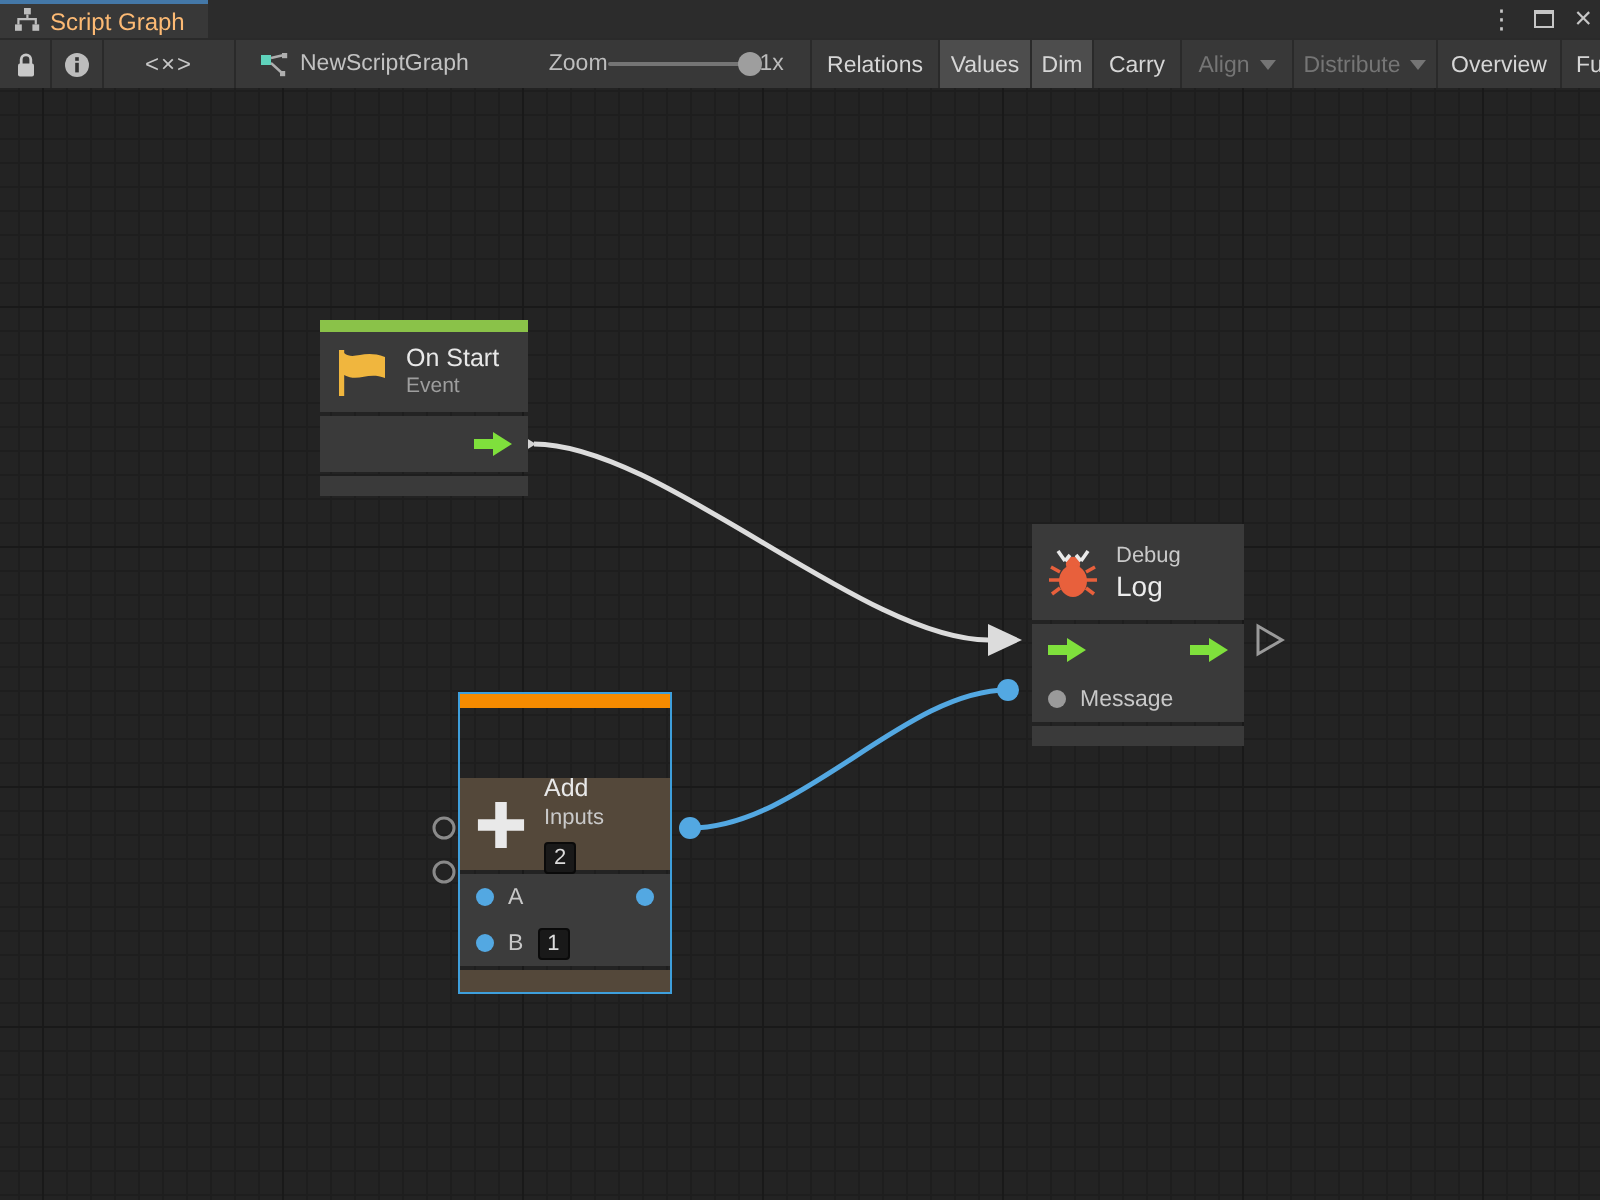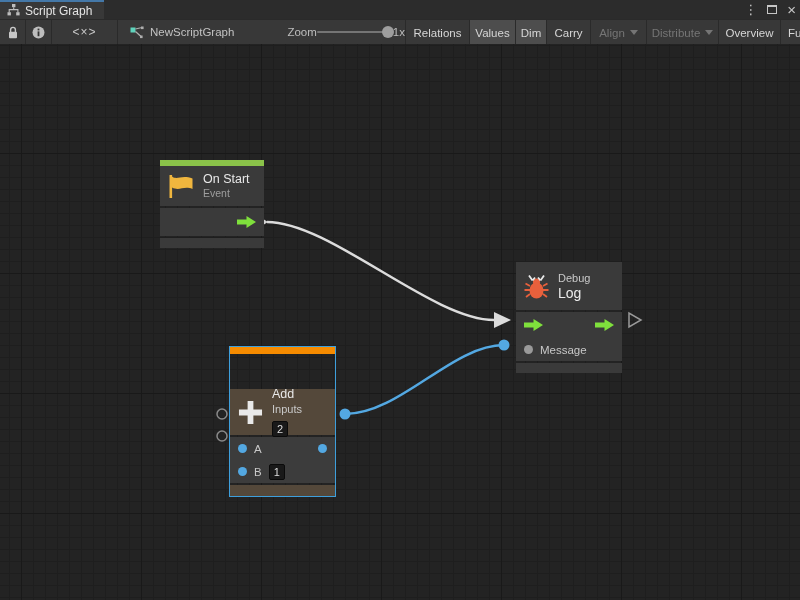--- a/index.html
+++ b/index.html
@@ -4,34 +4,34 @@
 <style>
   * { margin:0; padding:0; box-sizing:border-box; }
   body { font-family:"Liberation Sans", sans-serif; background:#111; }
   .window { position:relative; width:800px; height:600px; background:#232323; overflow:hidden; }
 
   
   .titlebar { position:absolute; left:0; top:0; width:800px; height:19px; background:#2C2C2C; }
   .tab { position:absolute; left:0; top:0; width:104px; height:19px; background:#383838;
          display:flex; align-items:center; gap:5px; padding:0 8px 0 7px; }
   .tab-accent { position:absolute; left:0; top:0; width:104px; height:2px; background:#4478A8; }
-  .tab-title { font-size:12px; color:#e5e5e5; white-space:nowrap; padding-top:3px; }
+  .tab-title { font-size:12px; color:#fdba74; white-space:nowrap; padding-top:3px; }
   .win-controls { position:absolute; right:4px; top:0; height:19px; display:flex; align-items:center; gap:10px; }
   .win-btn { color:#C6C6C6; font-size:13px; line-height:19px; cursor:default; text-align:center; }
   .maxi-box { display:inline-block; width:10px; height:9px; border:1px solid #C6C6C6; border-top:2px solid #C6C6C6; }
 
   
   .toolbar { position:absolute; left:0; top:19px; width:800px; height:25px; background:#383838;
              border-top:1px solid #2A2A2A; display:flex; align-items:center; font-size:12px; color:#D4D4D4; }
   .tb-btn { height:25px; display:flex; align-items:center; justify-content:center; border-right:1px solid #2A2A2A; }
   .tb-icon-btn { width:26px; }
   .tb-code-btn { width:66px; color:#C8C8C8; font-size:12px; letter-spacing:1px; }
   .graph-name-btn { padding:0 12px; gap:6px; border-right:none; }
   .graph-name { font-size:11.5px; color:#C2C2C2; }
-  .zoom-group { display:flex; align-items:center; margin-left:41px; gap:0; }
+  .zoom-group { display:flex; align-items:center; margin-left:28px; gap:0; }
   .zoom-label { font-size:11.5px; color:#BDBDBD; }
   .zoom-track { position:relative; width:72px; height:2px; background:#757575; border-radius:1px; }
   .zoom-handle { position:absolute; right:-5px; top:-5px; width:12px; height:12px; border-radius:50%; background:#9E9E9E; }
   .zoom-value { font-size:11.5px; color:#BDBDBD; margin-left:4px; }
   .tb-buttons { position:absolute; left:405px; top:0; height:25px; display:flex; }
   .tb-txt-btn { height:25px; display:flex; align-items:center; justify-content:center;
                 border-left:1px solid #2A2A2A; font-size:11.5px; color:#D6D6D6; white-space:nowrap; }
   .tb-txt-btn.active { background:#4D4D4D; }
   .tb-txt-btn.disabled { color:#757575; }
   .caret { display:inline-block; width:0; height:0; border-left:4px solid transparent; border-right:4px solid transparent;

